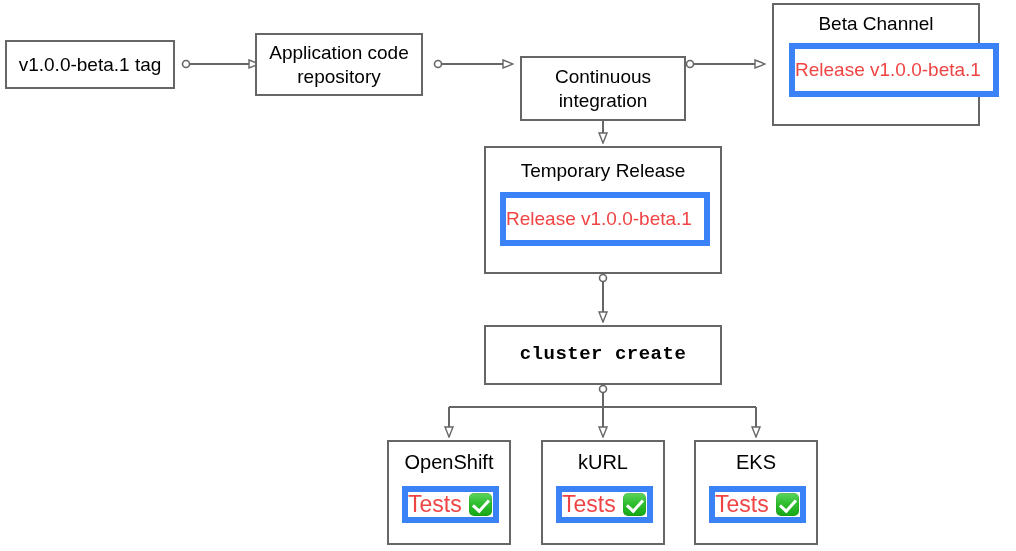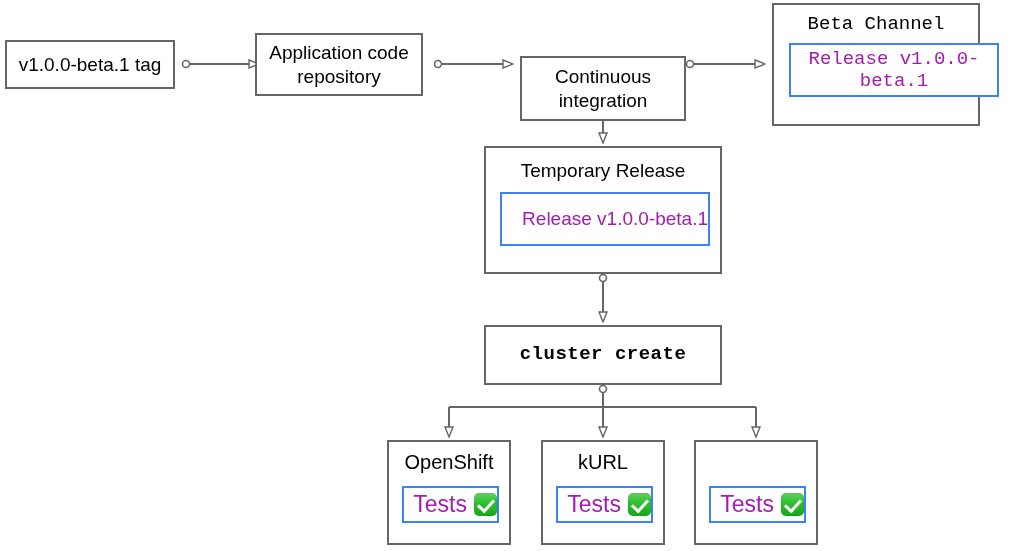--- a/index.html
+++ b/index.html
@@ -51,27 +51,27 @@
     right: 0;
     text-align: center;
     font-size: 19px;
     color: #000000;
     line-height: 1.2;
   }
   .inner-node {
     position: absolute;
     box-sizing: border-box;
     background: #ffffff;
-    border: 2px solid #3b82f6;
+    border: 6px solid #3b82f6;
     display: flex;
     align-items: center;
-    justify-content: flex-end;
+    justify-content: flex-start;
     text-align: center;
     font-size: 19px;
-    color: #a21caf;
+    color: #ef4444;
   }
   .mono-node {
     font-family: Liberation Mono, monospace;
     font-weight: bold;
     font-size: 19px;
     letter-spacing: 0.5px;
   }
   .tests-inner {
     display: flex;
     align-items: center;
@@ -151,21 +151,21 @@
   </div>
 
   <div class="node" style="left:255px; top:33px; width:168px; height:63px; padding:0 10px;">
     <span>Application code repository</span>
   </div>
 
   <div class="node" style="left:520px; top:32px; width:166px; height:65px; padding:0 10px;margin-top:24px;">
     <span>Continuous integration</span>
   </div>
 
-  <div class="container-node" style="left:772px; top:3px; width:208px; height:123px;font-family:Liberation Mono, monospace;">
+  <div class="container-node" style="left:772px; top:3px; width:208px; height:123px;">
     <div class="container-title" style="top:8px;">Beta Channel</div>
     <div class="inner-node" style="left:15px; top:38px; width:210px; height:54px;">
       <span>Release v1.0.0-beta.1</span>
     </div>
   </div>
 
   <div class="container-node" style="left:484px; top:146px; width:238px; height:128px;">
     <div class="container-title" style="top:12px;">Temporary Release</div>
     <div class="inner-node" style="left:14px; top:44px; width:210px; height:54px;">
       <span>Release v1.0.0-beta.1</span>
@@ -190,20 +190,21 @@
     <div class="container-title small-title" style="top:8px;">kURL</div>
     <div class="inner-node" style="left:13px; top:44px; width:97px; height:37px;">
       <span class="tests-inner">
         <span class="tests-label">Tests</span>
         <span class="check-badge"></span>
       </span>
     </div>
   </div>
 
   <div class="container-node" style="left:694px; top:440px; width:124px; height:105px;">
+    <div class="container-title small-title" style="top:8px;">EKS</div>
     <div class="inner-node" style="left:13px; top:44px; width:97px; height:37px;">
       <span class="tests-inner">
         <span class="tests-label">Tests</span>
         <span class="check-badge"></span>
       </span>
     </div>
   </div>
 
 </div>
 

